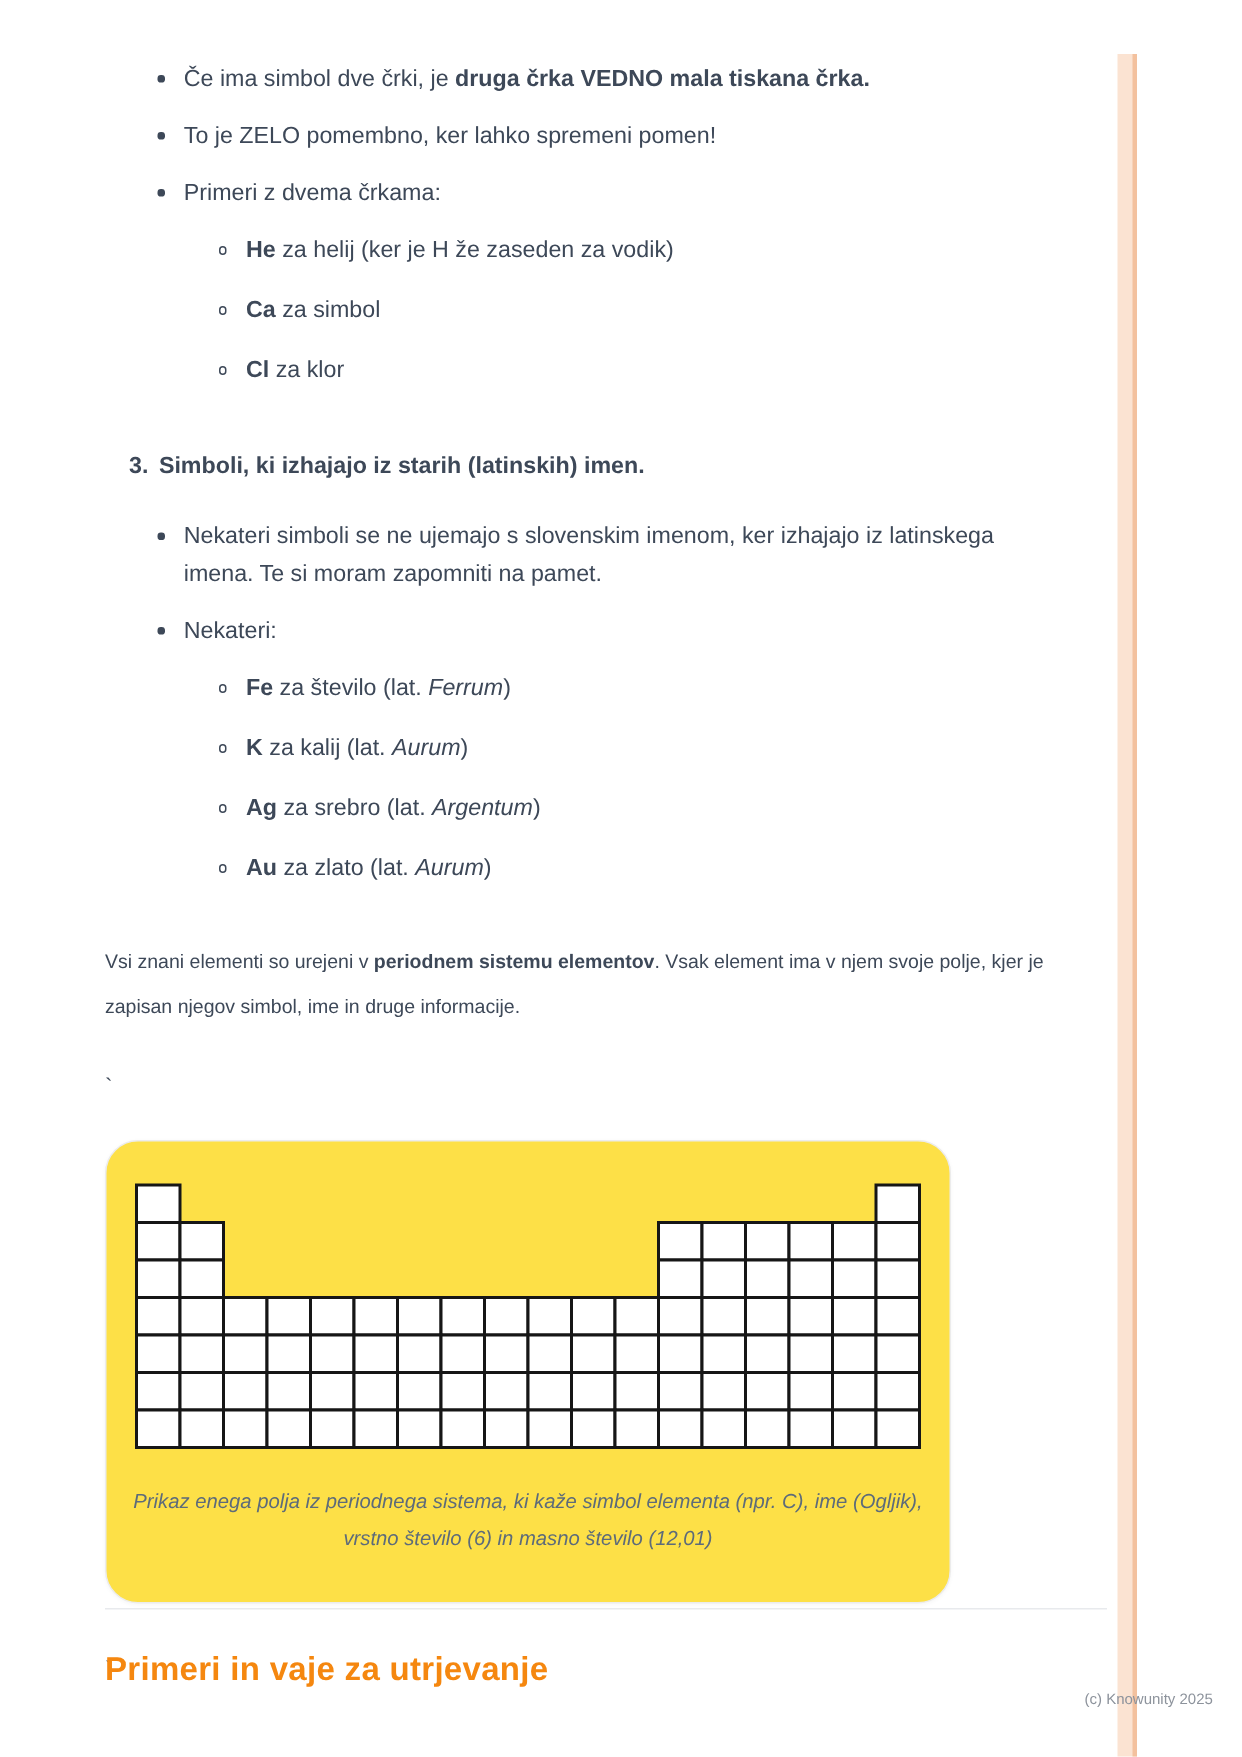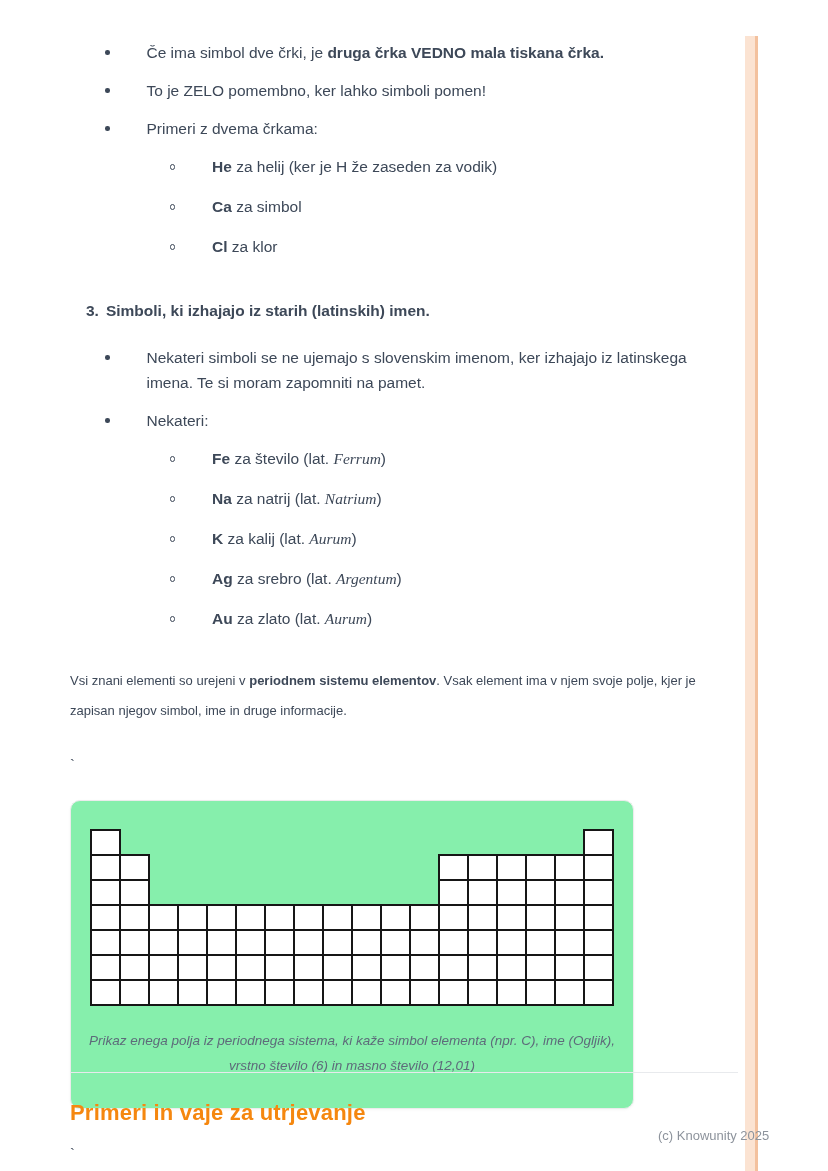--- a/index.html
+++ b/index.html
@@ -9,77 +9,77 @@
     width:828px; height:1171px; position:relative; overflow:hidden;
     font-family:"Liberation Sans", sans-serif;
     color:#3d4858;
   }
   .content { position:absolute; left:70px; top:40px; width:672px; z-index:2; }
 
   
   ul { list-style:none; }
   .l1 { padding-left:35px; }
   .l2 { padding-left:23px; margin-top:13px; }
-  .li { display:flex; margin-bottom:13px; font-size:15.5px; line-height:25px;gap:24px; }
+  .li { display:flex; margin-bottom:13px; font-size:15.5px; line-height:25px; }
   .l2 .li { margin-bottom:15px;text-align:center; }
   .marker { flex:0 0 auto; margin-right:13px; margin-top:10px; }
   .dot { width:4.5px; height:4.5px; border-radius:50%; background:#3d4858; }
   .ring { width:5.5px; height:5.5px; border-radius:50%; border:1.4px solid #3d4858; background:transparent; }
   .txt { max-width:565px; }
   .b { font-weight:700; }
-  .i { font-style:italic;font-family:Liberation Serif, serif; }
+  .i { font-style:italic; }
 
   .numbered { display:flex; margin:24px 0 22px 16px; font-size:15.5px; line-height:25px; }
   .num { font-weight:700; margin-right:7px; }
 
   .para { font-size:13px; line-height:30px; margin-top:20px; width:672px; }
 
   .tick { margin-top:30px; font-size:15px; color:#3d4858; height:16px; }
 
   
   .figure-card {
     margin-top:28px; width:564px;
-    border:1px solid #ececec; border-radius:10px;
-    background:#86efac;
+    border:1px solid #ececec; border-radius:22px;
+    background:#fde047;
     padding:27px 10px 30px;
     box-shadow:0 1px 3px rgba(0,0,0,0.04);
   }
   .pt-wrap { display:flex; justify-content:center; }
   .caption {
     font-style:italic; color:#5d6b7a; font-size:13.5px; line-height:25px;
     text-align:center; max-width:545px; margin:21px auto 0;
   }
 
   .tick2 { margin-top:36px; }
 
   
   .bottom { position:absolute; left:70px; top:1062px; width:668px; z-index:2;margin-top:10px; }
   .rule { border:none; border-top:1px solid #e8eaed; height:0; }
   .heading { margin-top:27px; font-size:22px; font-weight:700; letter-spacing:.2px; color:#f5870f; }
 
-  .watermark { position:absolute; left:658px; top:1128px; font-size:13px; color:#8d939c; z-index:5; }
+  .watermark { position:absolute; left:723px; top:1128px; font-size:10px; color:#8d939c; z-index:5; }
 
   .edge-bar {
     position:absolute; left:745px; top:36px; height:1135px; width:13px; z-index:1;
     background:#fbe3d2; border-right:3px solid #f3c19e;
   }
 </style>
 </head>
 <body>
 
 <div class="content">
 
   <ul class="l1">
     <li class="li">
       <span class="marker dot"></span>
       <span class="txt"><span>Če ima simbol dve črki, je </span><span class="b">druga črka VEDNO mala tiskana črka.</span></span>
     </li>
     <li class="li">
       <span class="marker dot"></span>
-      <span class="txt"><span>To je ZELO pomembno, ker lahko simboli pomen!</span></span>
+      <span class="txt"><span>To je ZELO pomembno, ker lahko spremeni pomen!</span></span>
     </li>
     <li class="li">
       <span class="marker dot"></span>
       <div>
         <span class="txt"><span>Primeri z dvema črkama:</span></span>
         <ul class="l2">
           <li class="li">
             <span class="marker ring"></span>
             <span class="txt"><span class="b">He</span><span> za helij (ker je H že zaseden za vodik)</span></span>
           </li>
@@ -107,24 +107,20 @@
       <span class="txt"><span>Nekateri simboli se ne ujemajo s slovenskim imenom, ker izhajajo iz latinskega imena. Te si moram zapomniti na pamet.</span></span>
     </li>
     <li class="li">
       <span class="marker dot"></span>
       <div>
         <span class="txt"><span>Nekateri:</span></span>
         <ul class="l2">
           <li class="li">
             <span class="marker ring"></span>
             <span class="txt"><span class="b">Fe</span><span> za število (lat. </span><span class="i">Ferrum</span><span>)</span></span>
-          </li>
-          <li class="li">
-            <span class="marker ring"></span>
-            <span class="txt"><span class="b">Na</span><span> za natrij (lat. </span><span class="i">Natrium</span><span>)</span></span>
           </li>
           <li class="li">
             <span class="marker ring"></span>
             <span class="txt"><span class="b">K</span><span> za kalij (lat. </span><span class="i">Aurum</span><span>)</span></span>
           </li>
           <li class="li">
             <span class="marker ring"></span>
             <span class="txt"><span class="b">Ag</span><span> za srebro (lat. </span><span class="i">Argentum</span><span>)</span></span>
           </li>
           <li class="li">

